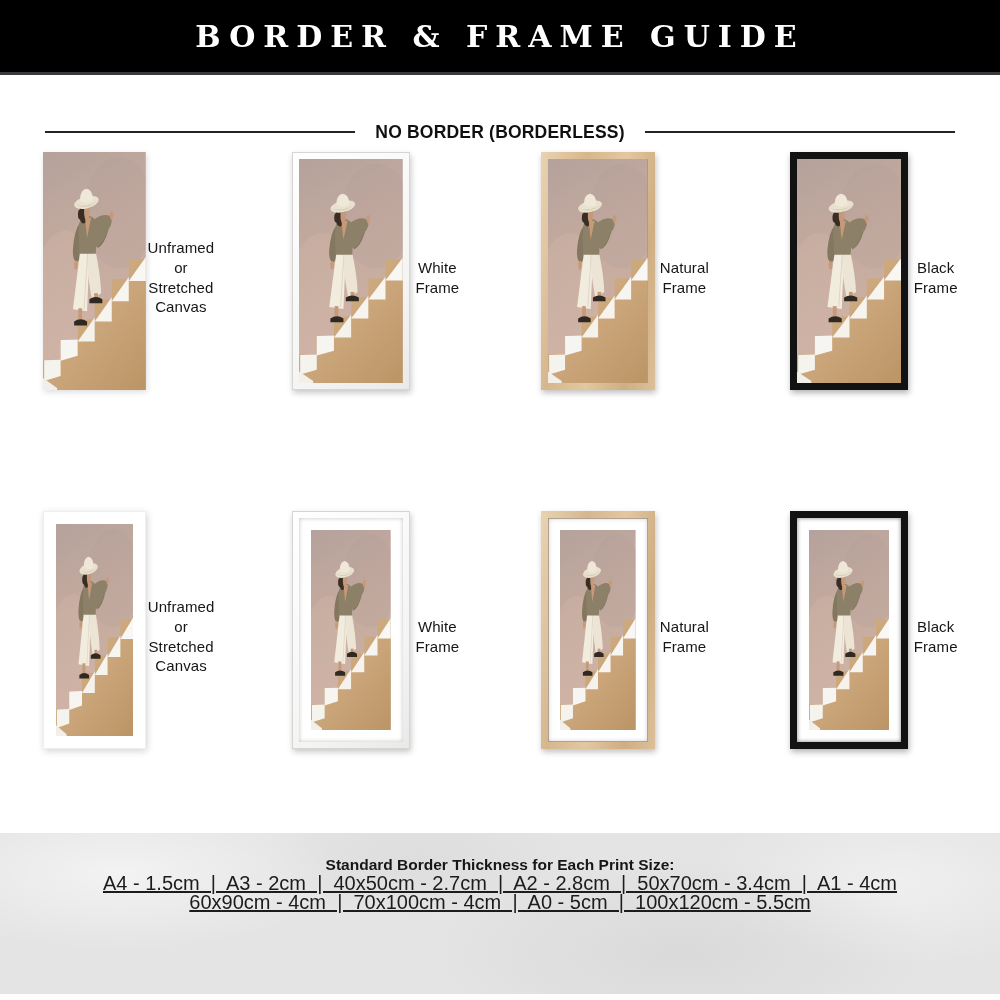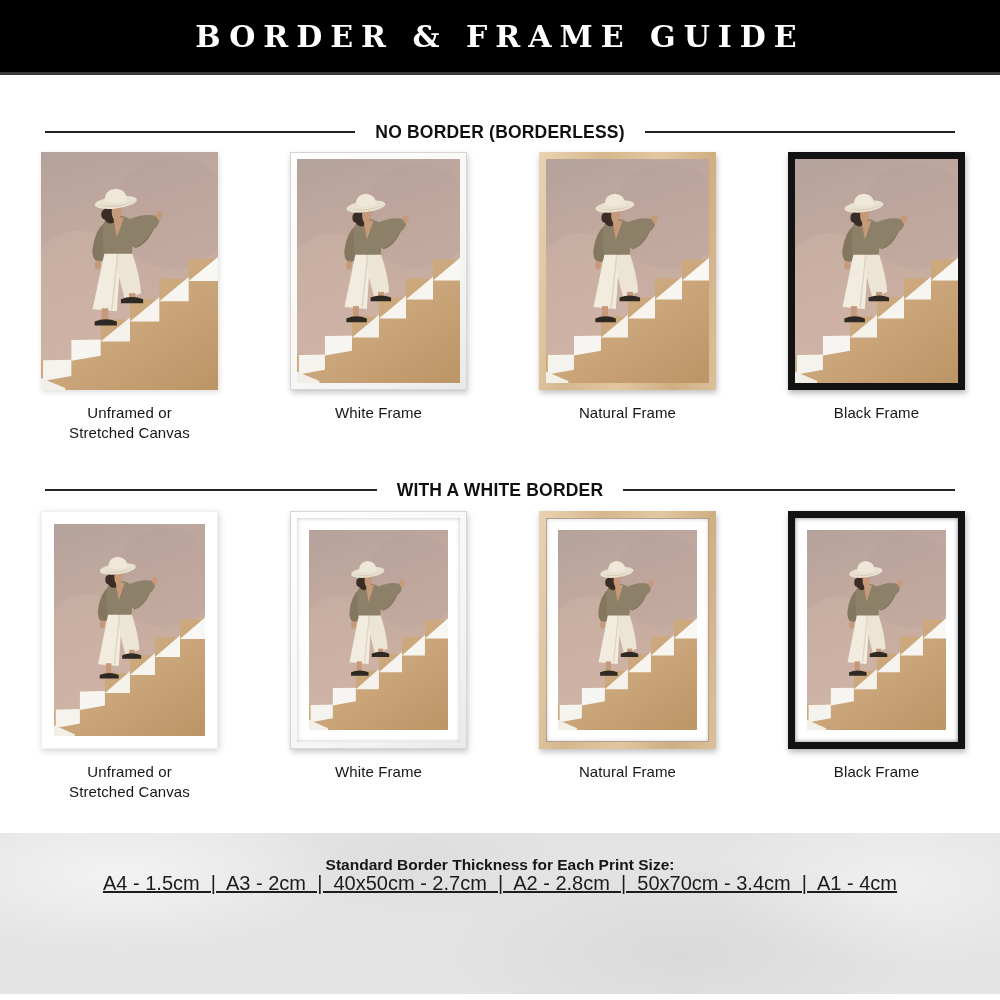--- a/index.html
+++ b/index.html
@@ -29,21 +29,21 @@
   }
   .rh-1{top:121px;}
   .rh-2{top:479px;}
 
   
   .row{
     position:absolute;left:43px;right:37px;display:flex;justify-content:space-between;
   }
   .row-1{top:152px;}
   .row-2{top:511px;}
-  figure.col{margin:0;width:173px;display:flex;flex-direction:column;align-items:center;}
+  figure.col{margin:0;width:173px;display:flex;align-items:center;}
   .print{width:177px;height:238px;box-sizing:border-box;position:relative;}
   .mat{width:100%;height:100%;box-sizing:border-box;display:block;}
   .art{width:100%;height:100%;display:block;}
 
   
   .f-none{box-shadow:1px 2px 6px rgba(0,0,0,.14);}
   .f-white{
     padding:6px;background:linear-gradient(135deg,#ffffff 0%,#f4f4f3 70%,#e9e9e8 100%);
     border:1px solid #d6d5d3;box-shadow:1px 3px 6px rgba(0,0,0,.22);
   }
@@ -197,25 +197,20 @@
         <div class="mat">
           <svg class="art" viewBox="0 0 175 236" preserveAspectRatio="none">
               <use href="#scene"></use>
             </svg>
         </div>
       </div>
       <figcaption>Black Frame</figcaption>
     </figure>
   </div>
 
-  <div class="rule-head rh-2">
-    <div class="rule"></div>
-    <div class="rule-label">WITH A WHITE BORDER</div>
-    <div class="rule"></div>
-  </div>
 
   <div class="row row-2">
     <figure class="col">
       <div class="print f-none">
         <div class="mat">
           <svg class="art" viewBox="0 0 175 236" preserveAspectRatio="none">
               <use href="#scene"></use>
             </svg>
         </div>
       </div>
@@ -250,15 +245,16 @@
             </svg>
         </div>
       </div>
       <figcaption>Black Frame</figcaption>
     </figure>
   </div>
 
   <div class="footer">
     <div class="sizes-title">Standard Border Thickness for Each Print Size:</div>
     <div class="sizes-line">A4 - 1.5cm  |  A3 - 2cm  |  40x50cm - 2.7cm  |  A2 - 2.8cm  |  50x70cm - 3.4cm  |  A1 - 4cm</div>
+    <div class="sizes-line">60x90cm - 4cm  |  70x100cm - 4cm  |  A0 - 5cm  |  100x120cm - 5.5cm</div>
   </div>
 
 </div>
 
 </body></html>

